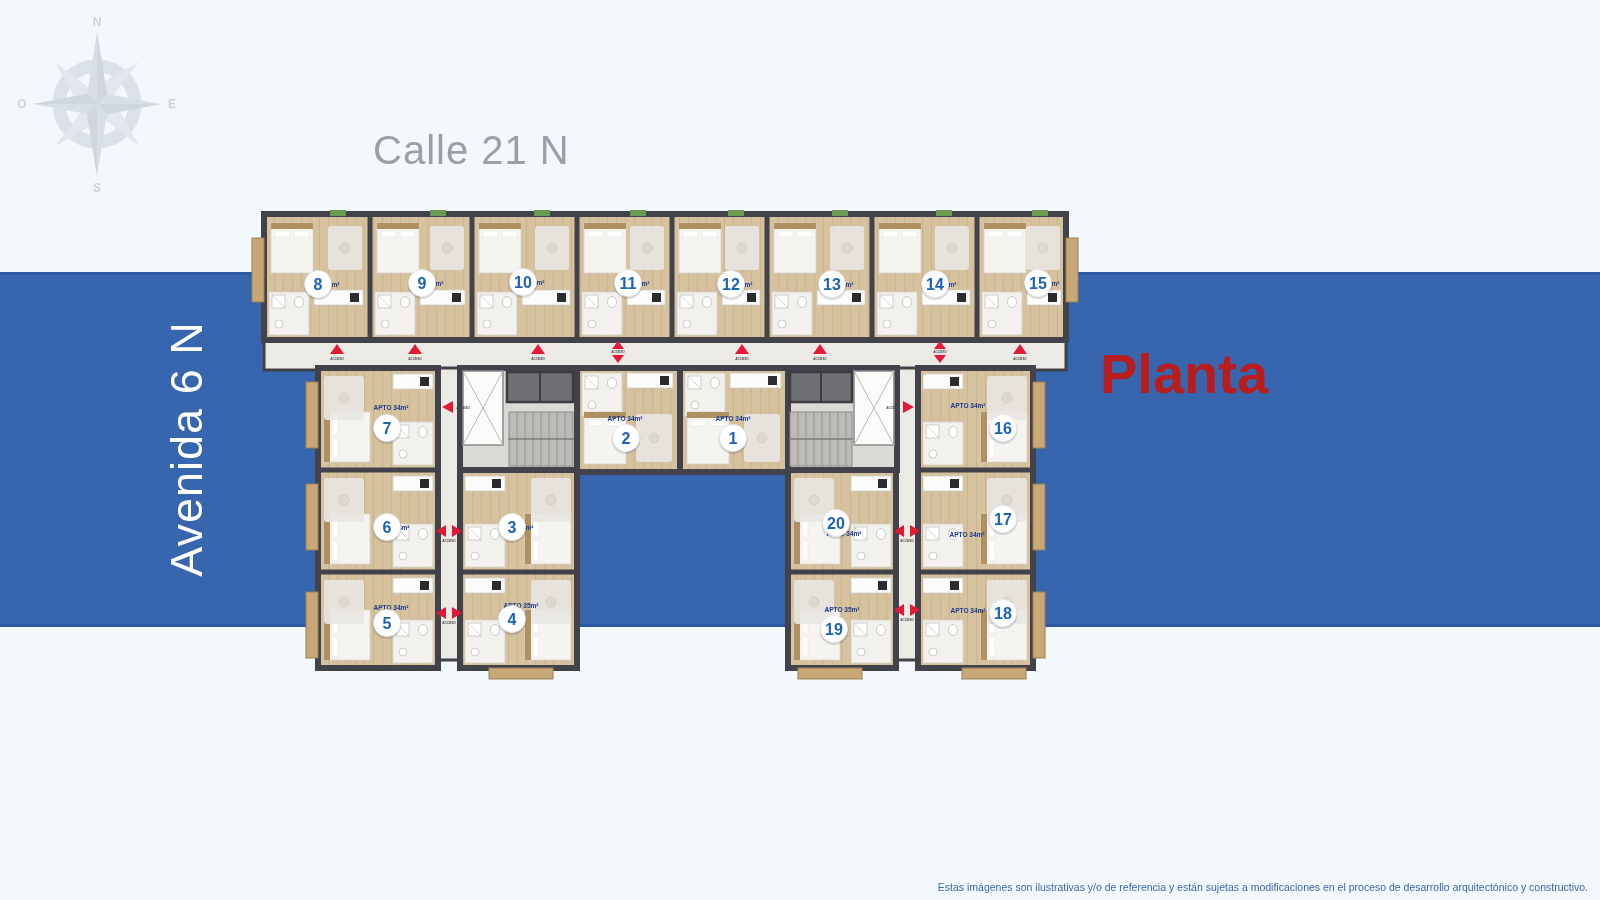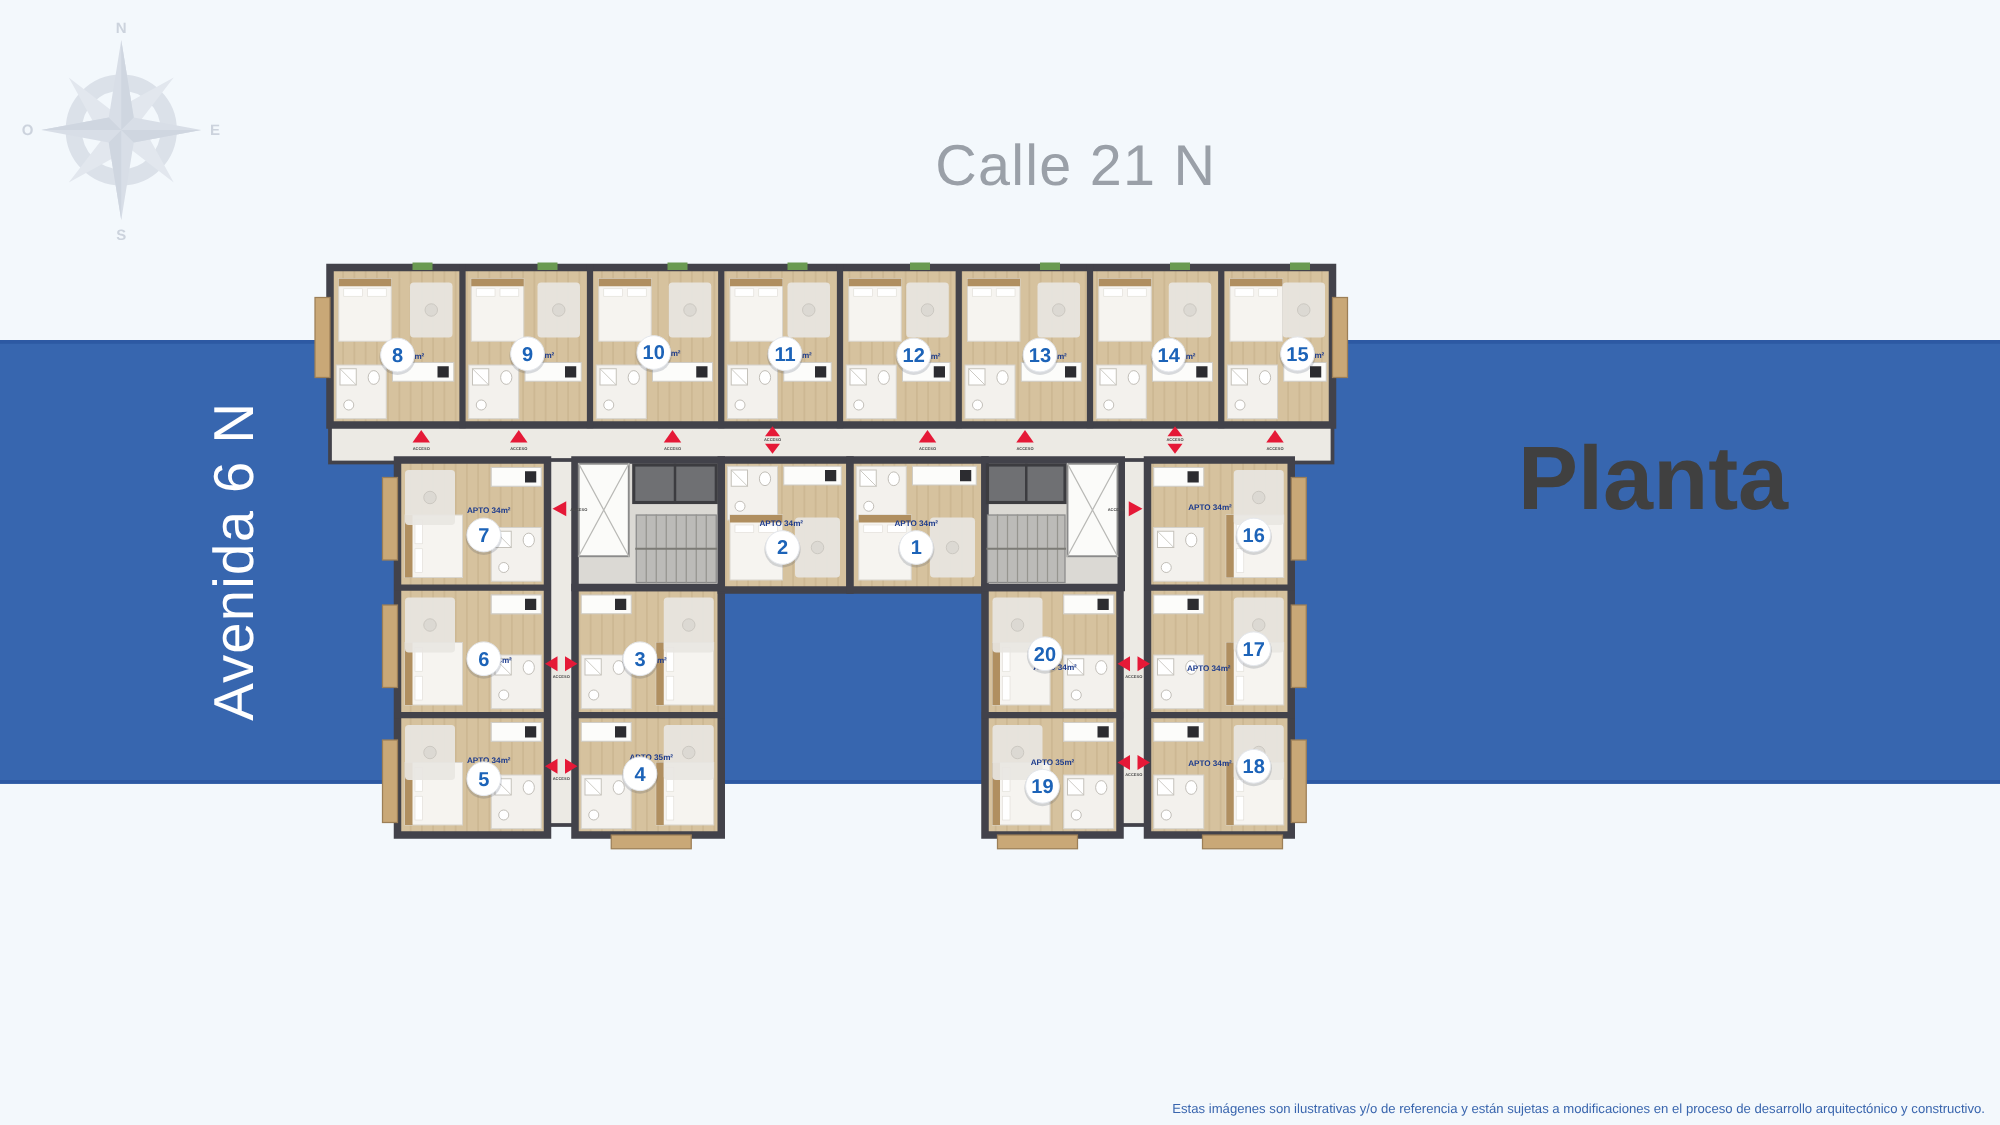--- a/index.html
+++ b/index.html
@@ -8,33 +8,33 @@
     background:#f3f8fc;
     font-family:"Liberation Sans",sans-serif;
   }
   .band{
     position:absolute;left:0;top:272px;width:1600px;height:355px;
     background:#3766af;
     border-top:3px solid #2d59a3;border-bottom:3px solid #2d59a3;
     box-sizing:border-box;
   }
   .calle{
-    position:absolute;left:373px;top:105px;width:600px;
-    text-align:right;font-size:46px;color:#9aa0a8;letter-spacing:1px;
+    position:absolute;left:373px;top:128px;width:600px;
+    text-align:left;font-size:40px;color:#9aa0a8;letter-spacing:1px;
     white-space:nowrap;
   }
   .avenida{
     position:absolute;left:187px;top:449px;
     transform:translate(-50%,-50%) rotate(-90deg);
     color:#ffffff;font-size:45px;letter-spacing:1px;white-space:nowrap;
   }
   .titleblock{
     position:absolute;left:1100px;top:342px;width:445px;
-    text-align:center;color:#404040;font-weight:bold;
-    font-size:72px;line-height:1.16;
+    text-align:left;color:#b91c1c;font-weight:bold;
+    font-size:56px;line-height:1.16;
   }
   .disclaimer{
     position:absolute;right:12px;bottom:7px;
     font-size:10.5px;color:#3a66ae;white-space:nowrap;
   }
   svg.compass{position:absolute;left:12px;top:12px;}
   svg.plan{position:absolute;left:0;top:0;}
   svg text{font-family:"Liberation Sans",sans-serif;}
 </style>
 </head>

